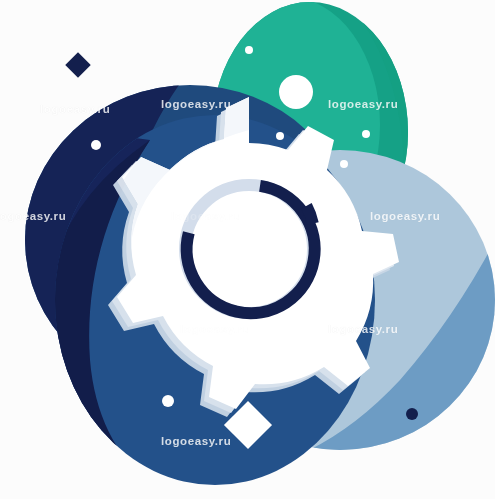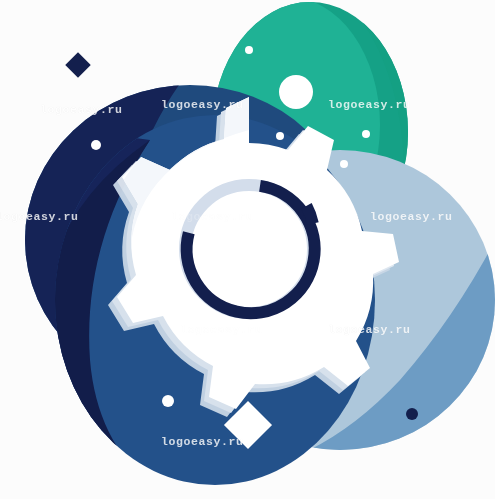--- a/index.html
+++ b/index.html
@@ -25,21 +25,21 @@
     inset: 0;
     display: block;
   }
   .wm-layer {
     position: absolute;
     inset: 0;
     pointer-events: none;
   }
   .wm {
     position: absolute;
-    font-family: Liberation Mono, monospace;
+    font-family: Liberation Sans, sans-serif;
     font-weight: bold;
     font-size: 11.5px;
     letter-spacing: 0.6px;
     white-space: nowrap;
     color: #ffffff;
     text-shadow: 0 0 1px rgba(0,0,0,0.12);
     text-align: center;
   }
   .wm.faint { opacity: 0.22; }
   .wm.soft  { opacity: 0.80; }

